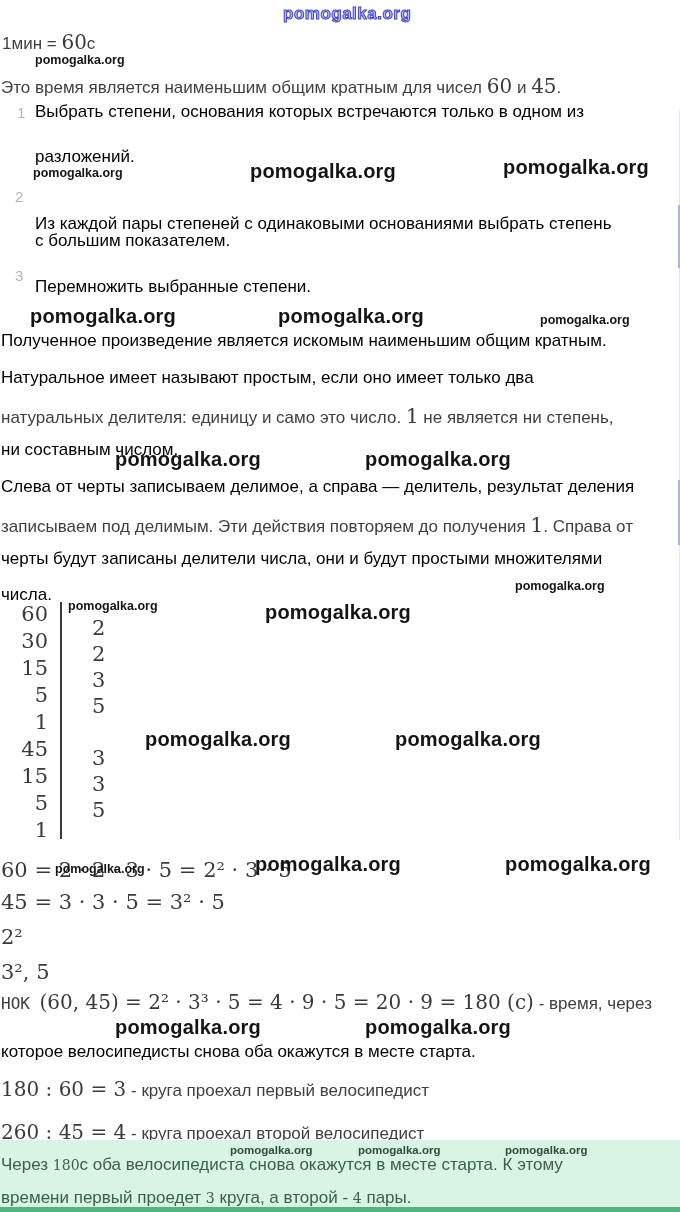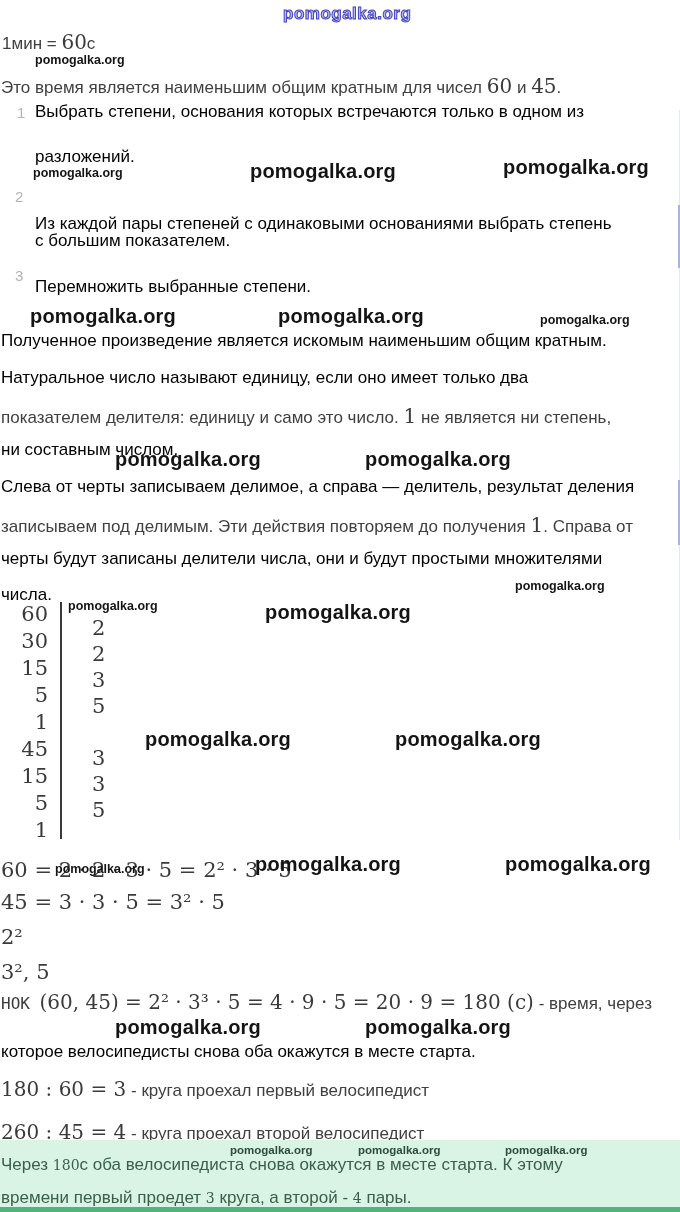--- a/index.html
+++ b/index.html
@@ -56,22 +56,22 @@
 <div class="abs sans" style="left:35px;top:231px;">с большим показателем.</div>
 
 <div class="abs list-num" style="left:15px;top:267px;">3</div>
 <div class="abs sans" style="left:35px;top:277px;">Перемножить выбранные степени.</div>
 
 <div class="abs wm-big" style="left:30px;top:305px;">pomogalka.org</div>
 <div class="abs wm-big" style="left:278px;top:305px;">pomogalka.org</div>
 <div class="abs wm-small" style="left:540px;top:313px;">pomogalka.org</div>
 
 <div class="abs sans" style="left:1px;top:331px;">Полученное произведение является искомым наименьшим общим кратным.</div>
-<div class="abs sans" style="left:1px;top:368px;">Натуральное число называют единицу, если оно имеет только два</div>
-<div class="abs" style="left:1px;top:404px;"><span class="seg-sans">показателем делителя: единицу и само это число. </span><span class="seg-serif">1</span><span class="seg-sans"> не является ни степень,</span></div>
+<div class="abs sans" style="left:1px;top:368px;">Натуральное имеет называют простым, если оно имеет только два</div>
+<div class="abs" style="left:1px;top:404px;"><span class="seg-sans">натуральных делителя: единицу и само это число. </span><span class="seg-serif">1</span><span class="seg-sans"> не является ни степень,</span></div>
 <div class="abs sans" style="left:1px;top:440px;">ни составным числом.</div>
 
 <div class="abs wm-big" style="left:115px;top:448px;">pomogalka.org</div>
 <div class="abs wm-big" style="left:365px;top:448px;">pomogalka.org</div>
 
 <div class="abs sans" style="left:1px;top:477px;">Слева от черты записываем делимое, а справа — делитель, результат деления</div>
 <div class="abs" style="left:1px;top:513px;"><span class="seg-sans">записываем под делимым. Эти действия повторяем до получения </span><span class="seg-serif">1</span><span class="seg-sans">. Справа от</span></div>
 <div class="abs sans" style="left:1px;top:549px;">черты будут записаны делители числа, они и будут простыми множителями</div>
 <div class="abs sans" style="left:1px;top:585px;text-align:center;">числа.</div>
 <div class="abs wm-small" style="left:515px;top:579px;">pomogalka.org</div>

